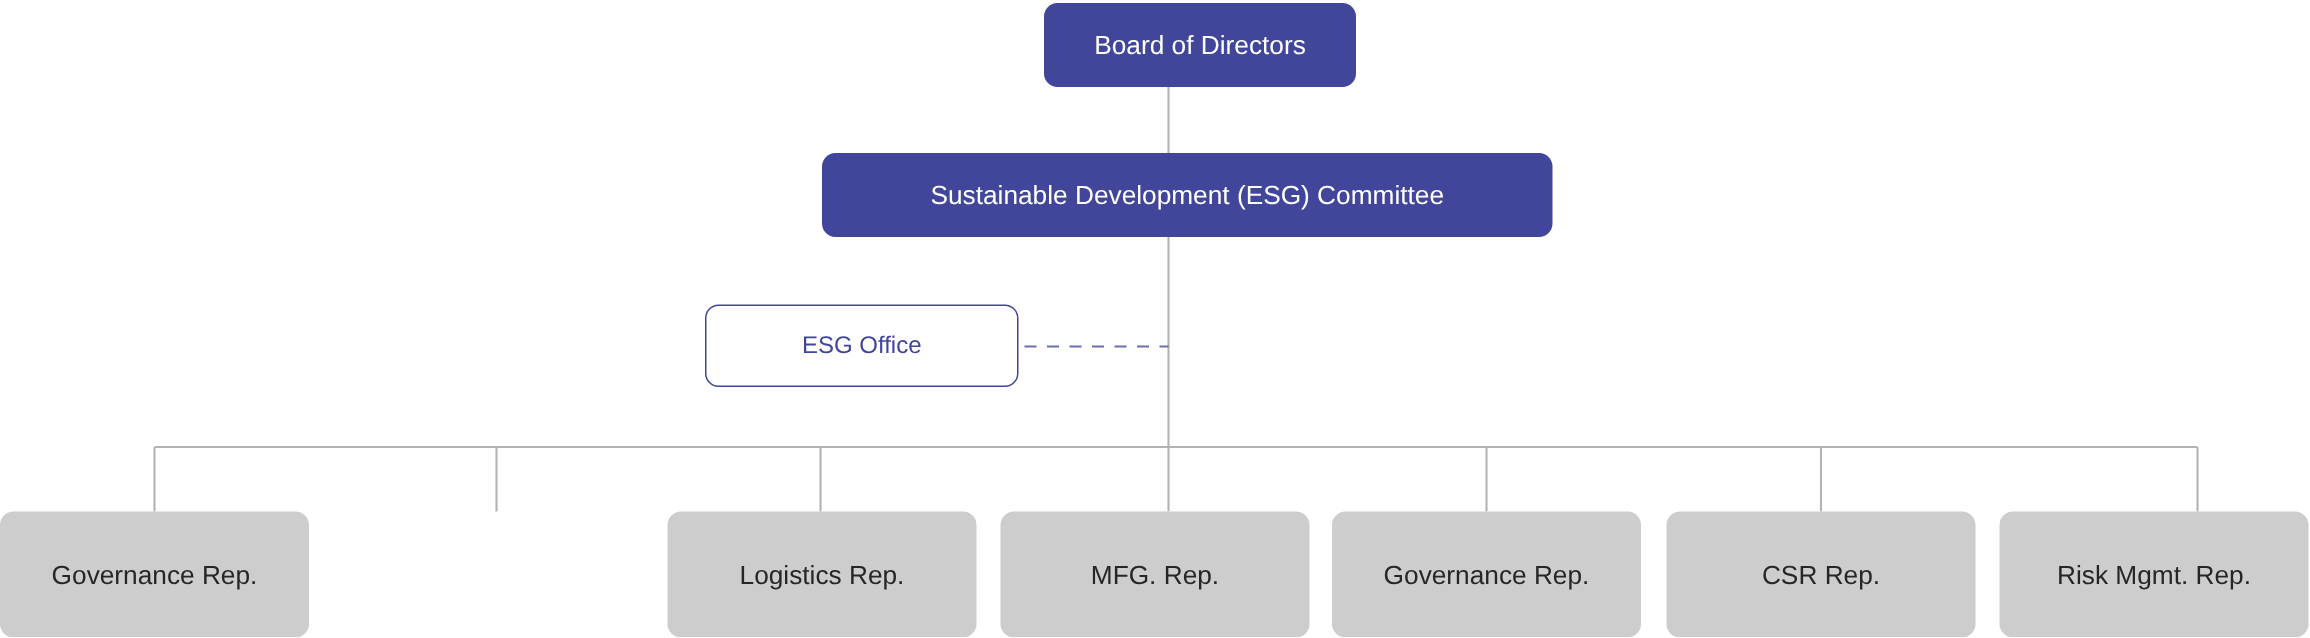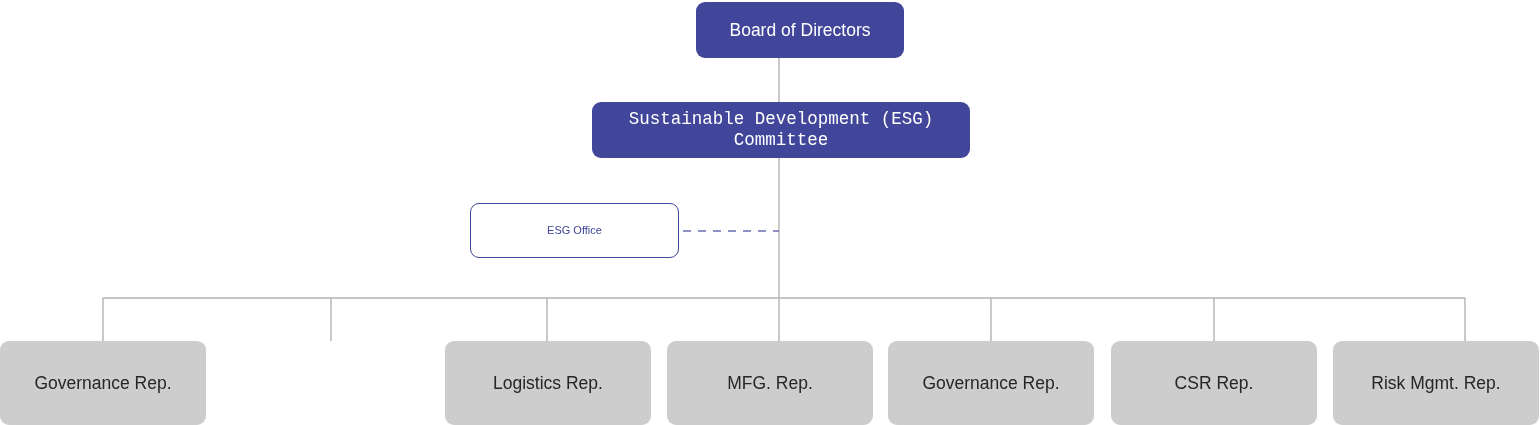--- a/index.html
+++ b/index.html
@@ -39,32 +39,32 @@
   .node-primary {
     background: #41469a;
     color: #ffffff;
     font-size: 17.5px;
     padding: 0 18px;
   }
   .node-outline {
     background: #ffffff;
     color: #41469a;
     border: 1.6px solid #41469a;
-    font-size: 11px;
+    font-size: 16px;
     padding: 0 18px;
   }
   .node-gray {
     background: #cdcdcd;
     color: #262626;
     font-size: 17.5px;
     padding: 0 10px;
     text-align: center;
   }
   #board        { left: 674px;  top: 2px;   width: 208px; height: 56px; margin-left: 22px; }
-  #committee    { left: 592px;  top: 102px; width: 378px; height: 56px; font-family: Liberation Mono, monospace; }
+  #committee    { left: 548px;  top: 102px; width: 487px; height: 56px; }
   #esg-office   { left: 470px;  top: 203px; width: 209px; height: 55px; }
   .rep-box      { top: 341px;   height: 84px; width: 206px; }
 </style>
 </head>
 <body>
 
 <div id="chart">
 
   <svg id="lines" width="1540" height="425" viewBox="0 0 1540 425" xmlns="http://www.w3.org/2000/svg">
 

